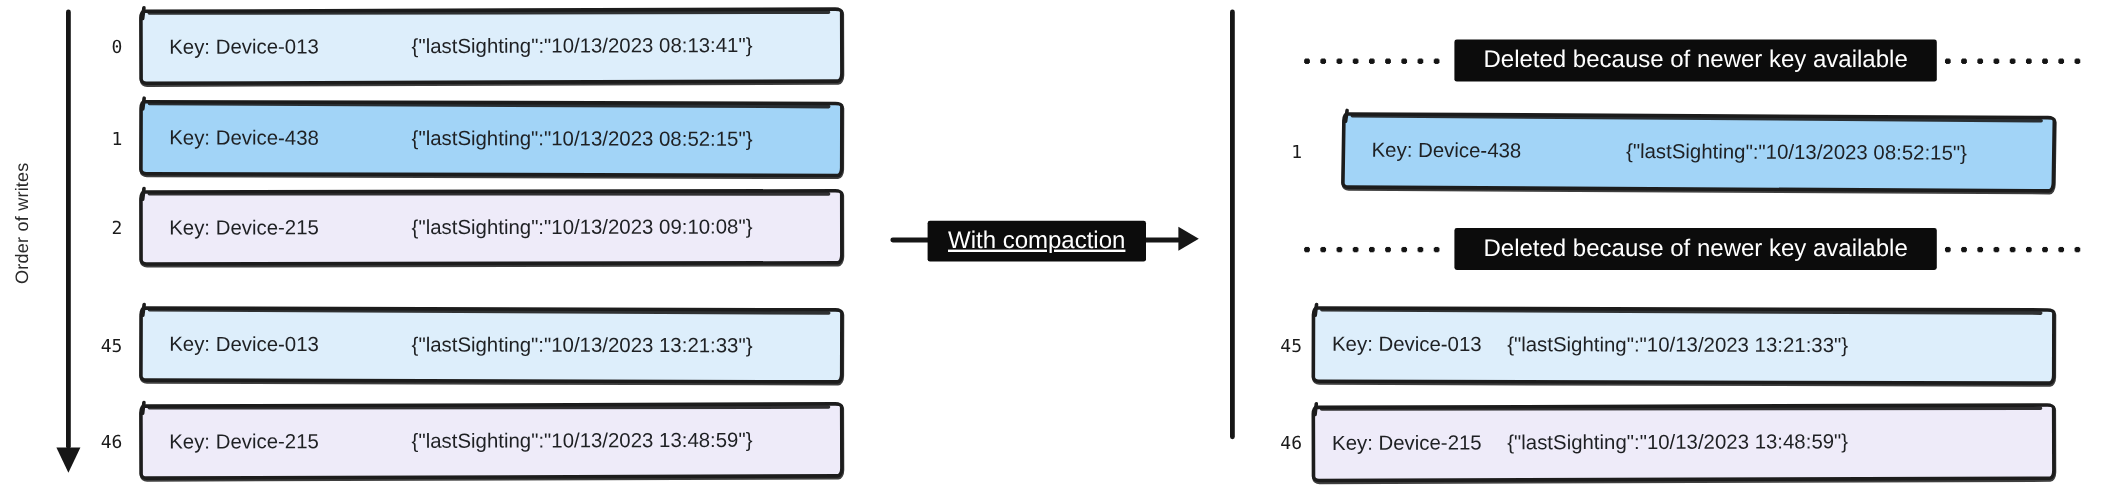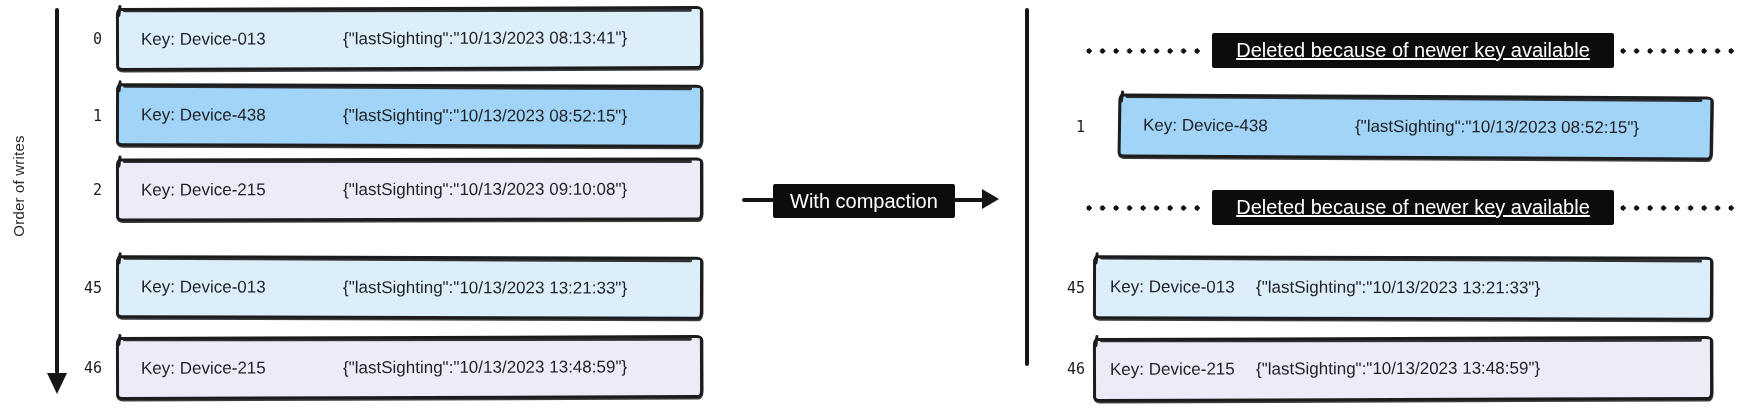--- a/index.html
+++ b/index.html
@@ -88,33 +88,33 @@
   .dots{
     flex:1;height:6px;
     background-image:radial-gradient(circle 2.6px at 3px 3px, #141414 97%, transparent 100%);
     background-size:13.5px 6px;background-repeat:repeat-x;
   }
   .black-label{
     height:100%;display:flex;align-items:center;
     background:#0c0c0c;color:#ffffff;
     font-size:20px;white-space:nowrap;border-radius:2px;
   }
-  .deleted-line .black-label{padding:0 24px;margin:0 6px;text-decoration:underline;}
+  .deleted-line .black-label{padding:0 24px;margin:0 6px;}
   
   .comp-line{
     position:absolute;left:742px;top:198px;width:242px;height:4px;
     background:#161616;border-radius:2px;
   }
   .comp-arrow-head{
     position:absolute;left:982px;top:189px;width:0;height:0;
     border-top:10px solid transparent;border-bottom:10px solid transparent;
     border-left:17px solid #161616;
   }
   .comp-label{
-    position:absolute;left:773px;top:184px;height:34px;padding:0 17px;
+    position:absolute;left:773px;top:184px;height:34px;padding:0 17px;text-decoration:underline;
   }
 </style>
 </head>
 <body>
 
 <div class="canvas">
 
   <div class="axis-label">Order of writes</div>
   <div class="axis-line"></div>
   <div class="axis-arrow-head"></div>

